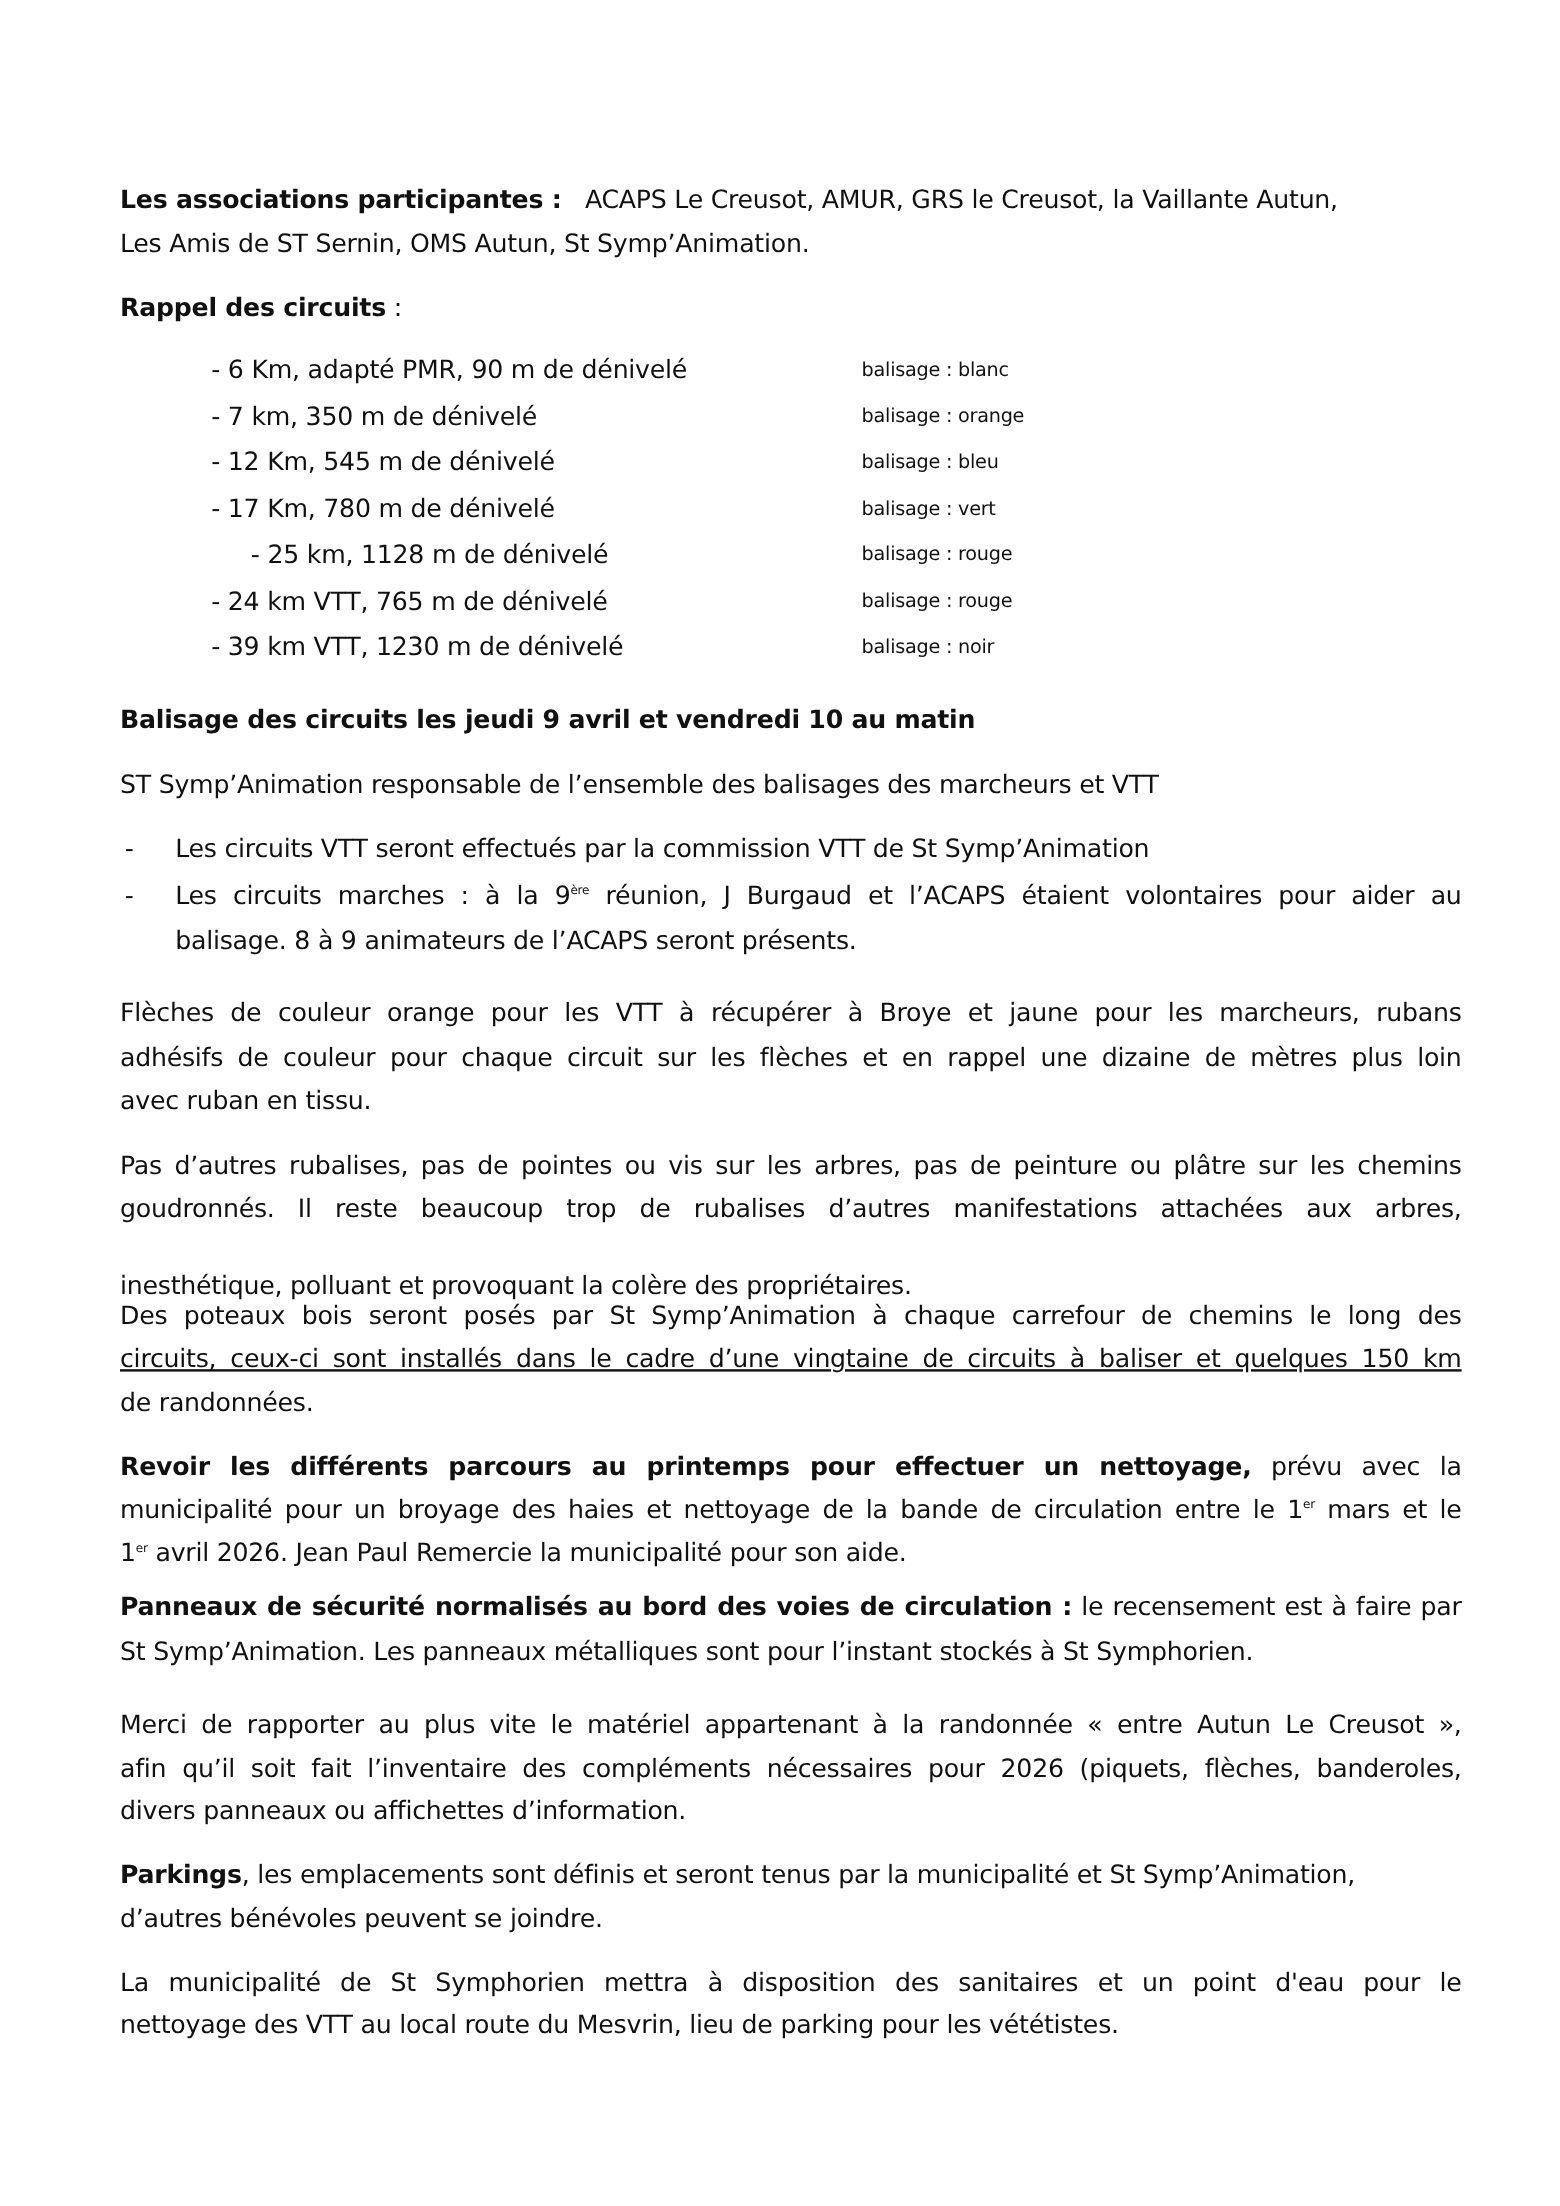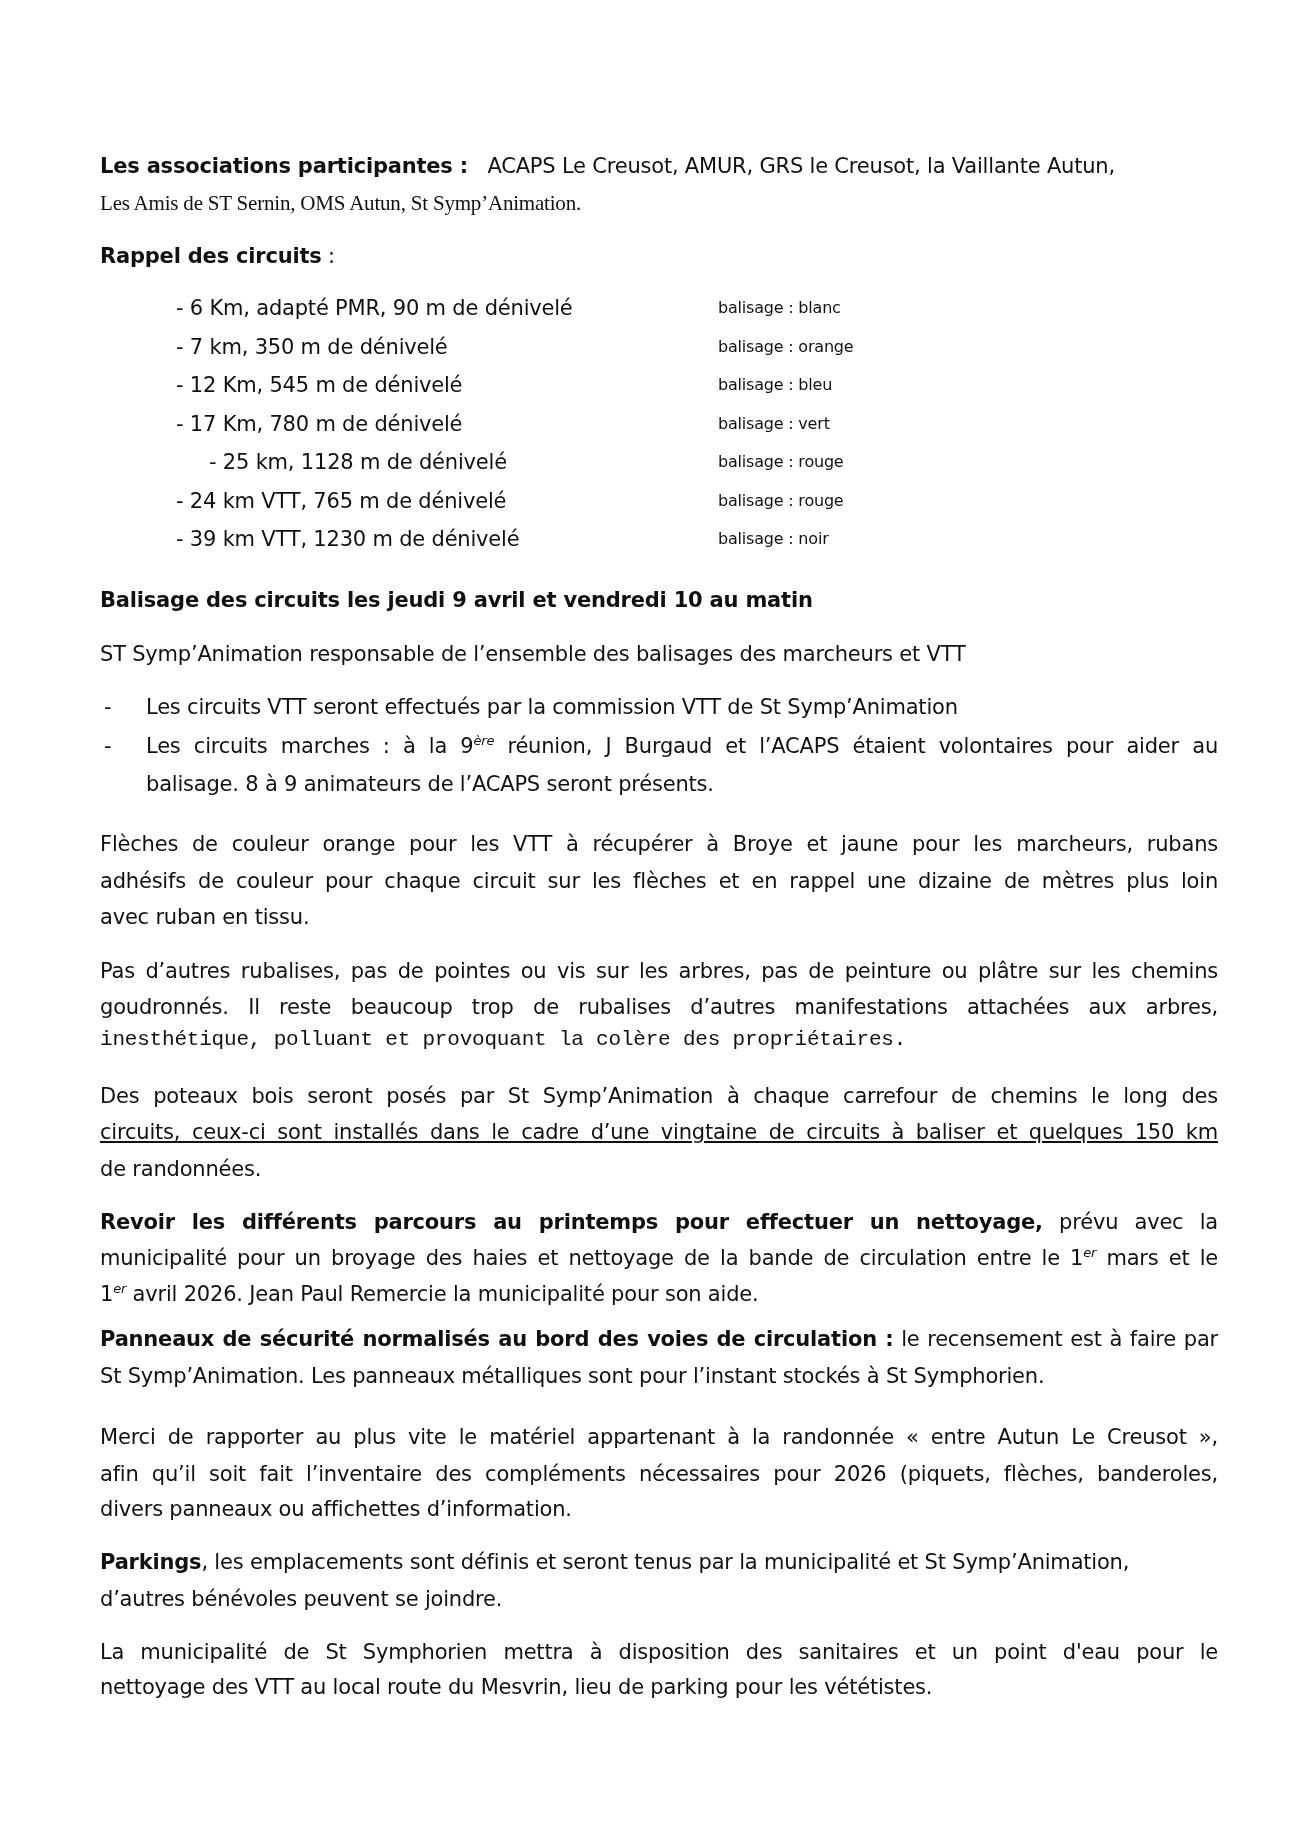--- a/index.html
+++ b/index.html
@@ -7,30 +7,30 @@
          font-family: "DejaVu Sans", sans-serif; color: #111111; }
   .line { position: absolute; left: 100px; width: 1118px; font-size: 21px;
           line-height: 28px; white-space: nowrap; letter-spacing: -0.2px; }
   .just { text-align: justify; text-align-last: justify; white-space: normal; }
   .b { font-weight: bold; }
   .item { position: absolute; left: 176px; font-size: 21px; line-height: 28px; white-space: nowrap; letter-spacing: -0.2px; }
   .bal { position: absolute; left: 718px; font-size: 16px; line-height: 28px; white-space: nowrap; letter-spacing: -0.2px; }
   .dash { position: absolute; left: 104px; font-size: 21px; line-height: 28px; }
   .bul { position: absolute; left: 146px; font-size: 21px; line-height: 28px; white-space: nowrap; letter-spacing: -0.2px; }
   .bul.wide { width: 1072px; text-align: justify; text-align-last: justify; white-space: normal; }
-  sup { font-size: 13px; line-height: 0; vertical-align: 8px; font-style: italic; }
+  sup { font-size: 10px; line-height: 0; vertical-align: 8px; }
 </style>
 </head>
 <body>
 
 <div class="line" style="top:152px;">
   <span class="b">Les associations participantes :</span>&nbsp;&nbsp;
   <span>ACAPS Le Creusot, AMUR, GRS le Creusot, la Vaillante Autun,</span>
 </div>
-<div class="line" style="top:189px;font-family:Liberation Serif, serif;">Les Amis de ST Sernin, OMS Autun, St Symp’Animation.</div>
+<div class="line" style="top:189px;">Les Amis de ST Sernin, OMS Autun, St Symp’Animation.</div>
 
 <div class="line" style="top:242px;">
   <span class="b">Rappel des circuits</span><span> :</span>
 </div>
 
 <div>
   <div class="item" style="top:294px;">- 6 Km, adapté PMR, 90 m de dénivelé</div>
   <div class="bal" style="top:294px;">balisage : blanc</div>
   <div class="item" style="top:333px;">- 7 km, 350 m de dénivelé</div>
   <div class="bal" style="top:333px;">balisage : orange</div>
@@ -56,21 +56,21 @@
   <span>Les circuits marches : à la 9</span><sup>ère</sup><span> réunion, J Burgaud et l’ACAPS étaient volontaires pour aider au</span>
 </div>
 <div class="bul" style="top:770px;">balisage. 8 à 9 animateurs de l’ACAPS seront présents.</div>
 
 <div class="line just" style="top:830px;">Flèches de couleur orange pour les VTT à récupérer à Broye et jaune pour les marcheurs, rubans</div>
 <div class="line just" style="top:867px;">adhésifs de couleur pour chaque circuit sur les flèches et en rappel une dizaine de mètres plus loin</div>
 <div class="line" style="top:903px;">avec ruban en tissu.</div>
 
 <div class="line just" style="top:957px;">Pas d’autres rubalises, pas de pointes ou vis sur les arbres, pas de peinture ou plâtre sur les chemins</div>
 <div class="line just" style="top:993px;">goudronnés. Il reste beaucoup trop de rubalises d’autres manifestations attachées aux arbres,</div>
-<div class="line" style="top:1026px;font-family:Liberation Mono, monospace;">inesthétique, polluant et provoquant la colère des propriétaires.</div>
+<div class="line" style="top:1057px;">inesthétique, polluant et provoquant la colère des propriétaires.</div>
 
 <div class="line just" style="top:1082px;">Des poteaux bois seront posés par St Symp’Animation à chaque carrefour de chemins le long des</div>
 <div class="line just" style="top:1118px;text-decoration:underline;">circuits, ceux-ci sont installés dans le cadre d’une vingtaine de circuits à baliser et quelques 150 km</div>
 <div class="line" style="top:1155px;">de randonnées.</div>
 
 <div class="line just" style="top:1208px;">
   <span class="b">Revoir les différents parcours au printemps pour effectuer un nettoyage,</span><span> prévu avec la</span>
 </div>
 <div class="line just" style="top:1244px;">
   <span>municipalité pour un broyage des haies et nettoyage de la bande de circulation entre le 1</span><sup>er</sup><span> mars et le</span>

